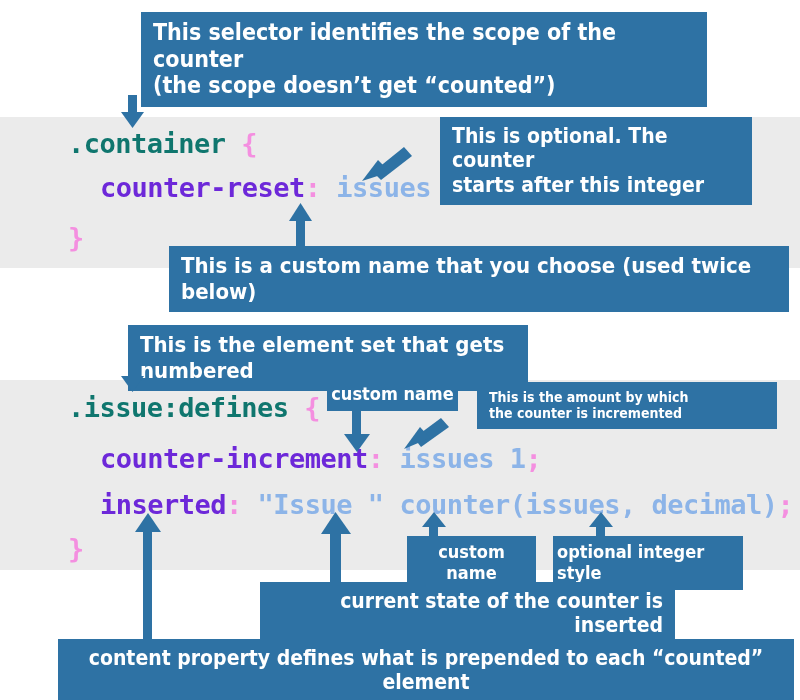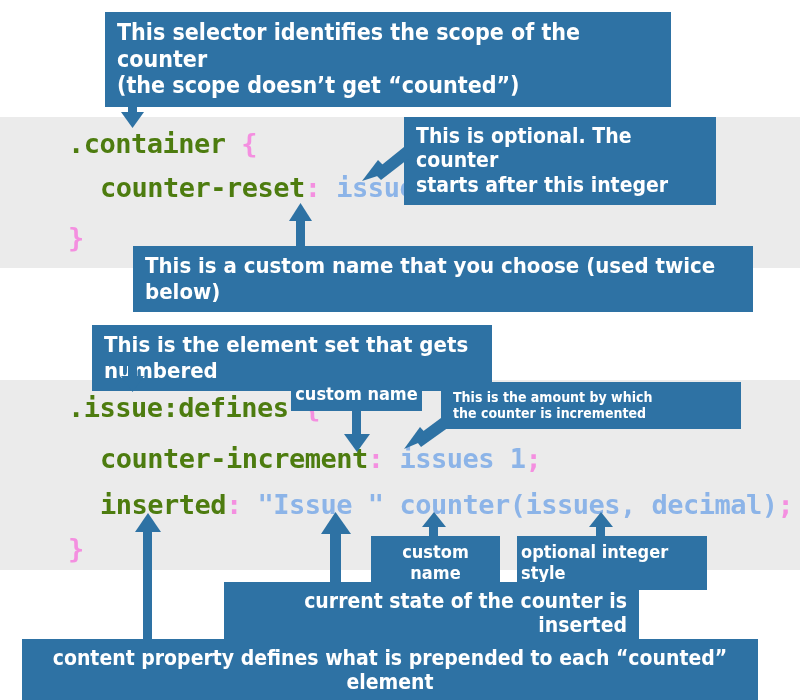--- a/index.html
+++ b/index.html
@@ -28,23 +28,23 @@
   #band-bot   { top: 380px; height: 190px; }
 
   
   .code {
     position: absolute;
     font-family: "DejaVu Sans Mono", "Liberation Mono", monospace;
     font-weight: bold;
     white-space: pre;
     letter-spacing: -0.5px;
   }
-  .sel   { color: #4d7c0f; }
+  .sel   { color: #0f766e; }
   .brace { color: #f48fe0; }
-  .prop  { color: #4d7c0f; }
+  .prop  { color: #6d28d9; }
   .colon { color: #f48fe0; }
   .val   { color: #8cb4e8; }
   .semi  { color: #f48fe0; }
 
   #code-container   { left: 68px;  top: 128px; font-size: 27px; }
   #code-reset       { left: 100px; top: 172px; font-size: 27px; }
   #code-close-1     { left: 68px;  top: 222px; font-size: 27px; }
 
   #code-issue       { left: 68px;  top: 392px; font-size: 27px; }
   #code-increment   { left: 100px; top: 443px; font-size: 27px; }
@@ -55,20 +55,21 @@
   .callout {
     position: absolute;
     background: #2e72a4;
     color: #ffffff;
     font-family: "DejaVu Sans Condensed", "Liberation Sans Narrow", "Liberation Sans", sans-serif;
     font-weight: bold;
     line-height: 1.16;
     box-sizing: border-box;
     padding: 7px 12px 8px 12px;
     white-space: pre-line;
+    margin-left: 36px;
   }
   .callout.sm { font-size: 16px; padding: 5px 10px 6px 10px; }
 
   #cb-scope      { left: 105px; top: 12px;  width: 566px; font-size: 23px; }
   #cb-optional   { left: 404px; top: 117px; width: 312px; font-size: 21px; }
   #cb-customname { left: 133px; top: 246px; width: 620px; font-size: 22px; }
   #cb-elemset    { left: 92px;  top: 325px; width: 400px; font-size: 22px; }
   #cb-cn-top     { left: 291px; top: 378px; width: 131px; font-size: 18px; text-align: center; padding: 6px 4px; }
   #cb-amount     { left: 441px; top: 382px; width: 300px; font-size: 14px; }
   #cb-cn-bot     { left: 371px; top: 536px; width: 129px; font-size: 18px; text-align: center; padding: 6px 4px; }

